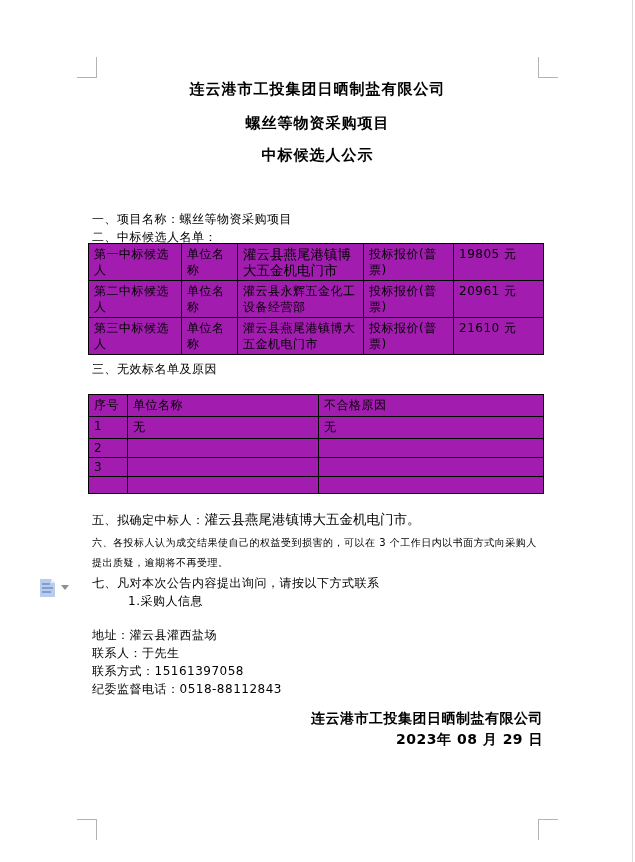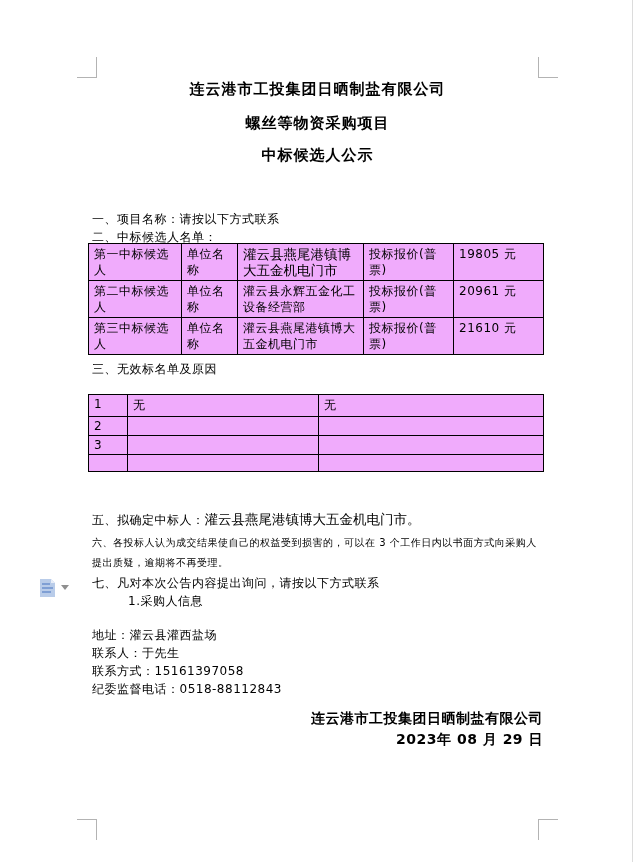--- a/index.html
+++ b/index.html
@@ -5,21 +5,21 @@
   html,body{margin:0;padding:0;background:#fff;}
   .page{position:relative;width:635px;height:862px;background:#ffffff;overflow:hidden;
         font-family:"DejaVu Sans",sans-serif;color:#000;}
   .mark{position:absolute;background:#b3b3b3;}
   .page-edge{position:absolute;left:632px;top:0;width:1px;height:862px;background:#dcdcdc;}
   .title{position:absolute;left:0;width:635px;text-align:center;font-weight:bold;
          font-size:15px;letter-spacing:1px;}
   .bodyline{position:absolute;left:92px;font-size:12px;letter-spacing:0.5px;white-space:nowrap;}
   .para{position:absolute;left:92px;width:455px;font-size:10px;letter-spacing:0.5px;
         line-height:20px;white-space:normal;}
-  table{border-collapse:collapse;table-layout:fixed;position:absolute;background:#f0abfc;}
+  table{border-collapse:collapse;table-layout:fixed;position:absolute;background:#a21caf;}
   td{border:1px solid #000;font-size:12px;letter-spacing:0.5px;vertical-align:top;
      padding:2px 5px;overflow:hidden;}
   .t1{left:88px;top:243px;width:455px;}
   .t1 td{line-height:16px;}
   .t1 tr{height:34px;}
   .big-name{font-size:13.5px;letter-spacing:0;line-height:17px;}
   .t2{left:88px;top:394px;width:455px;}
   .t2 tr{height:17px;}
   .t2 tr.hdr{height:18px;}
   .name-big{font-size:13.5px;letter-spacing:0;}
@@ -42,21 +42,21 @@
   <div class="mark" style="left:96px;top:819px;width:1px;height:21px;"></div>
   <div class="mark" style="left:77px;top:819px;width:20px;height:1px;"></div>
   <div class="mark" style="left:538px;top:819px;width:1px;height:21px;"></div>
   <div class="mark" style="left:538px;top:819px;width:20px;height:1px;"></div>
   <div class="page-edge"></div>
 
   <div class="title" style="top:80px;">连云港市工投集团日晒制盐有限公司</div>
   <div class="title" style="top:114px;">螺丝等物资采购项目</div>
   <div class="title" style="top:146px;">中标候选人公示</div>
 
-  <div class="bodyline" style="top:211px;">一、项目名称：请按以下方式联系</div>
+  <div class="bodyline" style="top:211px;">一、项目名称：螺丝等物资采购项目</div>
   <div class="bodyline" style="top:229px;">二、中标候选人名单：</div>
 
   <table class="t1">
     <colgroup>
         <col style="width:93px;">
         <col style="width:56px;">
         <col style="width:126px;">
         <col style="width:90px;">
         <col style="width:90px;">
       </colgroup>
@@ -87,20 +87,25 @@
 
   <div class="bodyline" style="top:361px;">三、无效标名单及原因</div>
 
   <table class="t2">
     <colgroup>
         <col style="width:39px;">
         <col style="width:191px;">
         <col style="width:225px;">
       </colgroup>
     <tbody>
+        <tr class="hdr">
+      <td>序号</td>
+      <td>单位名称</td>
+      <td>不合格原因</td>
+    </tr>
     <tr>
       <td>1</td>
       <td>无</td>
       <td>无</td>
     </tr>
     <tr>
       <td>2</td>
       <td></td>
       <td></td>
     </tr>

